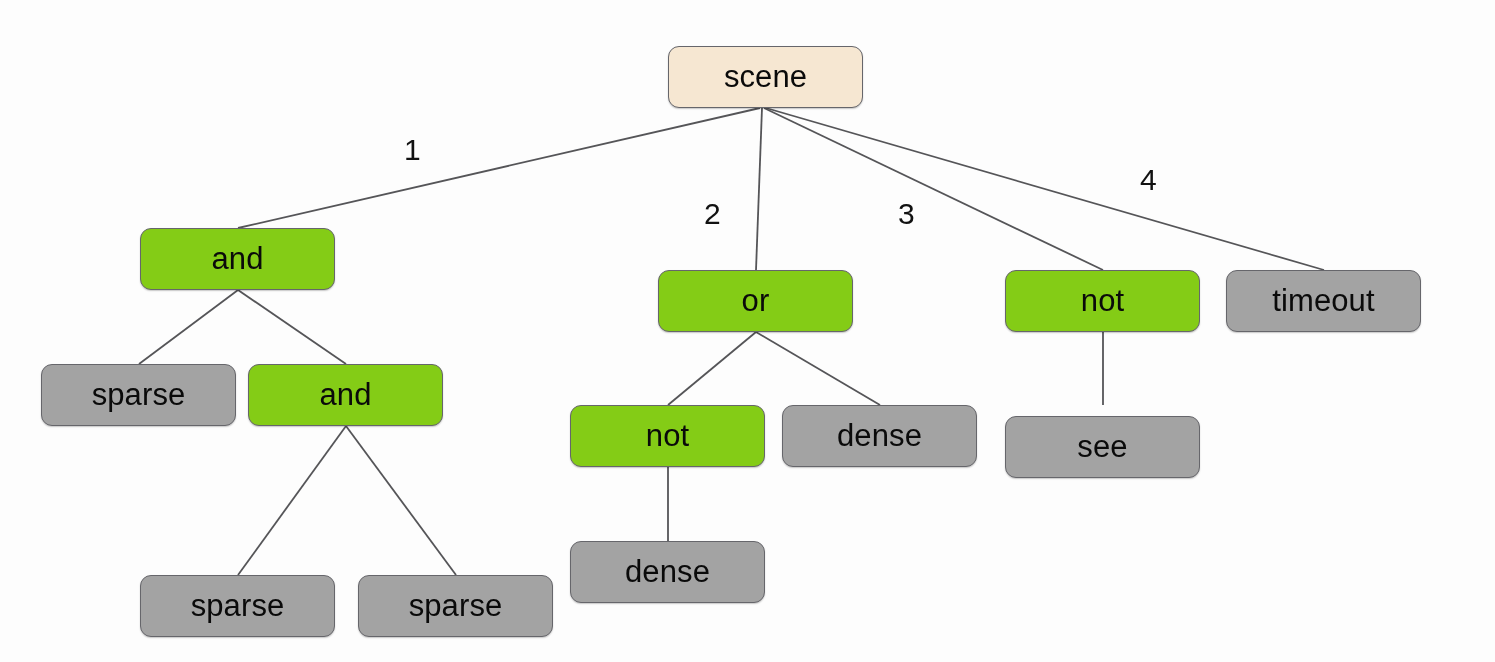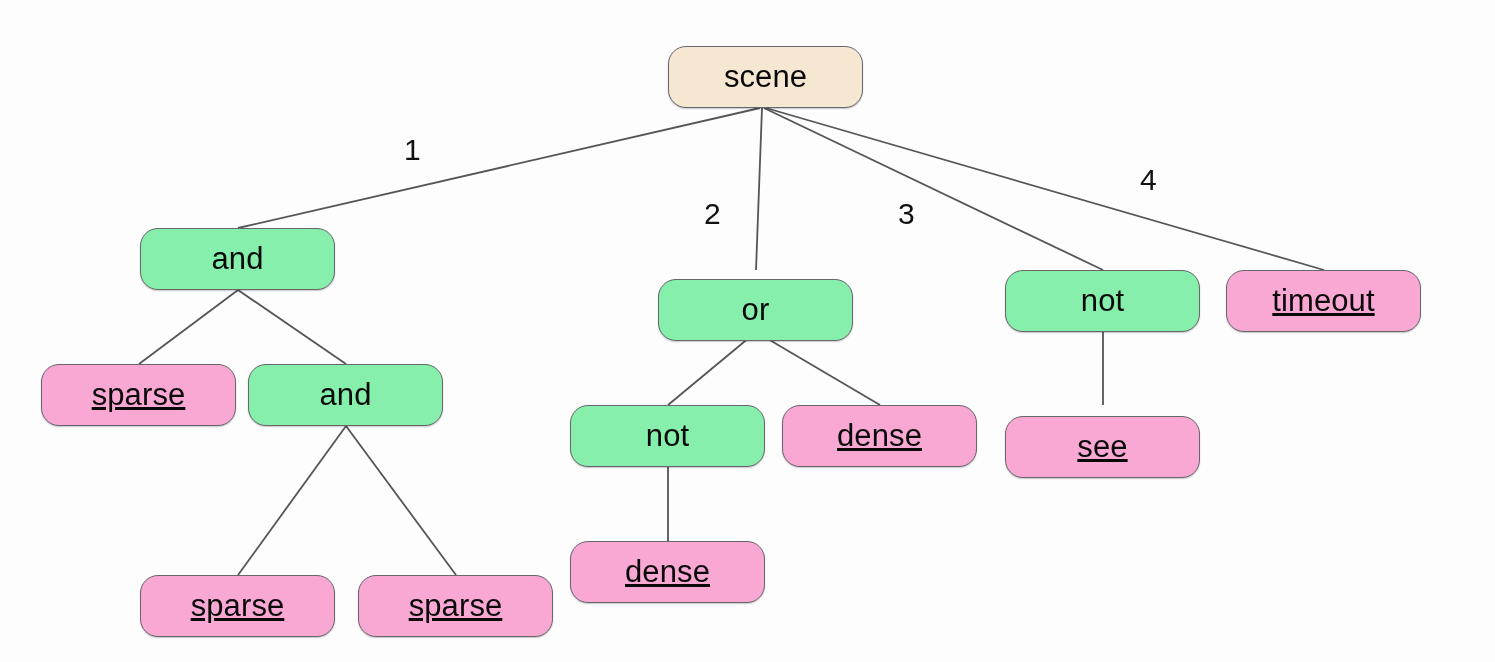--- a/index.html
+++ b/index.html
@@ -23,33 +23,33 @@
     left: 0;
     top: 0;
     width: 1495px;
     height: 662px;
     pointer-events: none;
   }
   .node {
     position: absolute;
     box-sizing: border-box;
     border: 1.6px solid #66666b;
-    border-radius: 18px;
+    border-radius: 11px;
     display: flex;
     align-items: center;
     justify-content: center;
     font-size: 31px;
     color: #0a0a0a;
     letter-spacing: 0.1px;
     box-shadow: 0 1px 1.5px rgba(0,0,0,0.22);
     user-select: none;
   }
   .node.root   { background: #f6e7d2; }
-  .node.op     { background: #86efac; }
-  .node.leaf   { background: #f9a8d4; text-decoration: underline; }
+  .node.op     { background: #84cc16; }
+  .node.leaf   { background: #a3a3a3; }
   .node-label  { line-height: 1; padding-bottom: 2px; }
   .edge-label {
     position: absolute;
     font-size: 30px;
     color: #111111;
     user-select: none;
     line-height: 1;
   }
 </style>
 </head>
@@ -70,21 +70,21 @@
       <line x1="668" y1="467" x2="668" y2="541" stroke="#555558" stroke-width="1.8"></line>
       <line x1="1103" y1="332" x2="1103" y2="405" stroke="#555558" stroke-width="1.8"></line>
     </svg>
   <div id="node-layer">
       <div class="node root" style="left: 668px; top: 46px; width: 195px; height: 62px;">
         <span class="node-label">scene</span>
       </div>
       <div class="node op" style="left: 140px; top: 228px; width: 195px; height: 62px;">
         <span class="node-label">and</span>
       </div>
-      <div class="node op" style="left: 658px; top: 279px; width: 195px; height: 62px;">
+      <div class="node op" style="left: 658px; top: 270px; width: 195px; height: 62px;">
         <span class="node-label">or</span>
       </div>
       <div class="node op" style="left: 1005px; top: 270px; width: 195px; height: 62px;">
         <span class="node-label">not</span>
       </div>
       <div class="node leaf" style="left: 1226px; top: 270px; width: 195px; height: 62px;">
         <span class="node-label">timeout</span>
       </div>
       <div class="node leaf" style="left: 41px; top: 364px; width: 195px; height: 62px;">
         <span class="node-label">sparse</span>

